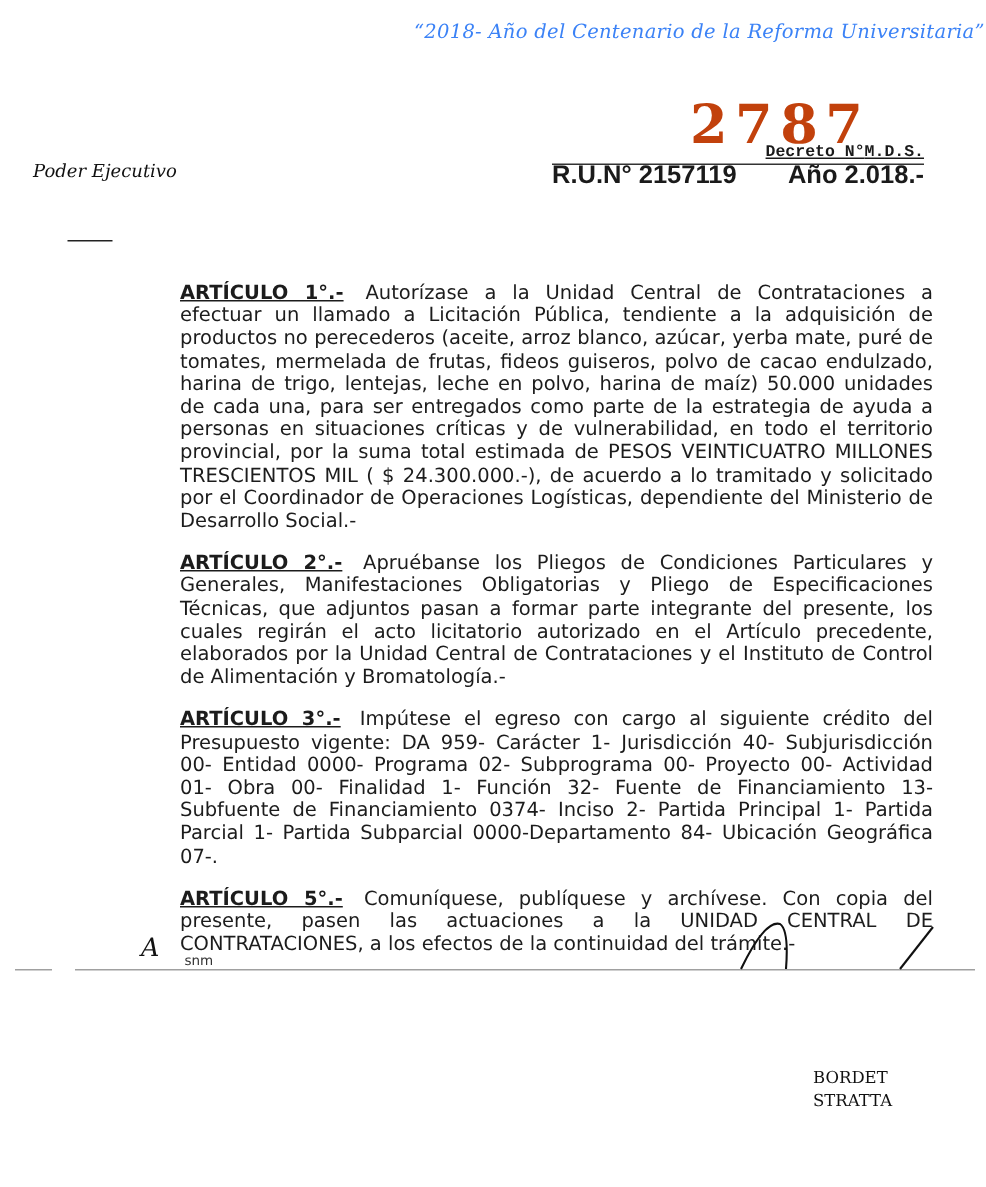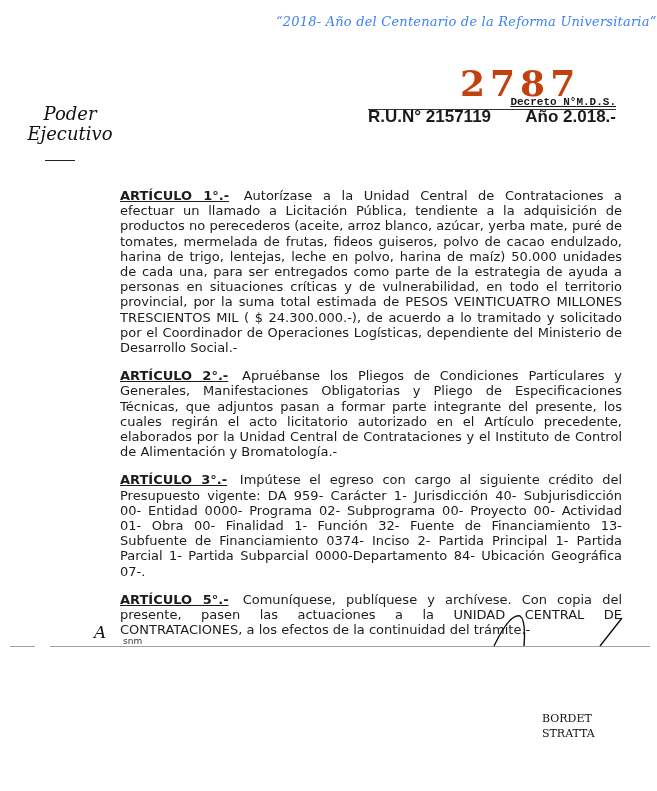--- a/index.html
+++ b/index.html
@@ -9,21 +9,21 @@
       font-family: "DejaVu Sans", sans-serif;
     }
     .motto {
       position: absolute; left: 276px; top: 14px;
       font-family: "DejaVu Serif", serif; font-style: italic;
       font-size: 13px; color: #3b82f6; letter-spacing: 0.2px;
     }
     .seal {
       position: absolute; left: 10px; top: 104px; width: 120px; text-align: center;
       font-family: "DejaVu Serif", serif; font-style: italic;
-      font-size: 18px; line-height: 20px; color: #111;
+      font-size: 12px; line-height: 20px; color: #111;
     }
     .seal .line2 { display: block; margin-left: -6px; }
     .seal-rule { position: absolute; left: 45px; top: 160px; width: 30px; height: 1px; background: #222; }
 
     .decree-num {
       position: absolute; left: 460px; top: 62px;
       font-family: "DejaVu Serif", serif; font-weight: bold; font-size: 36px;
       letter-spacing: 5px; color: #c2410c;
     }
     .decree-row {

